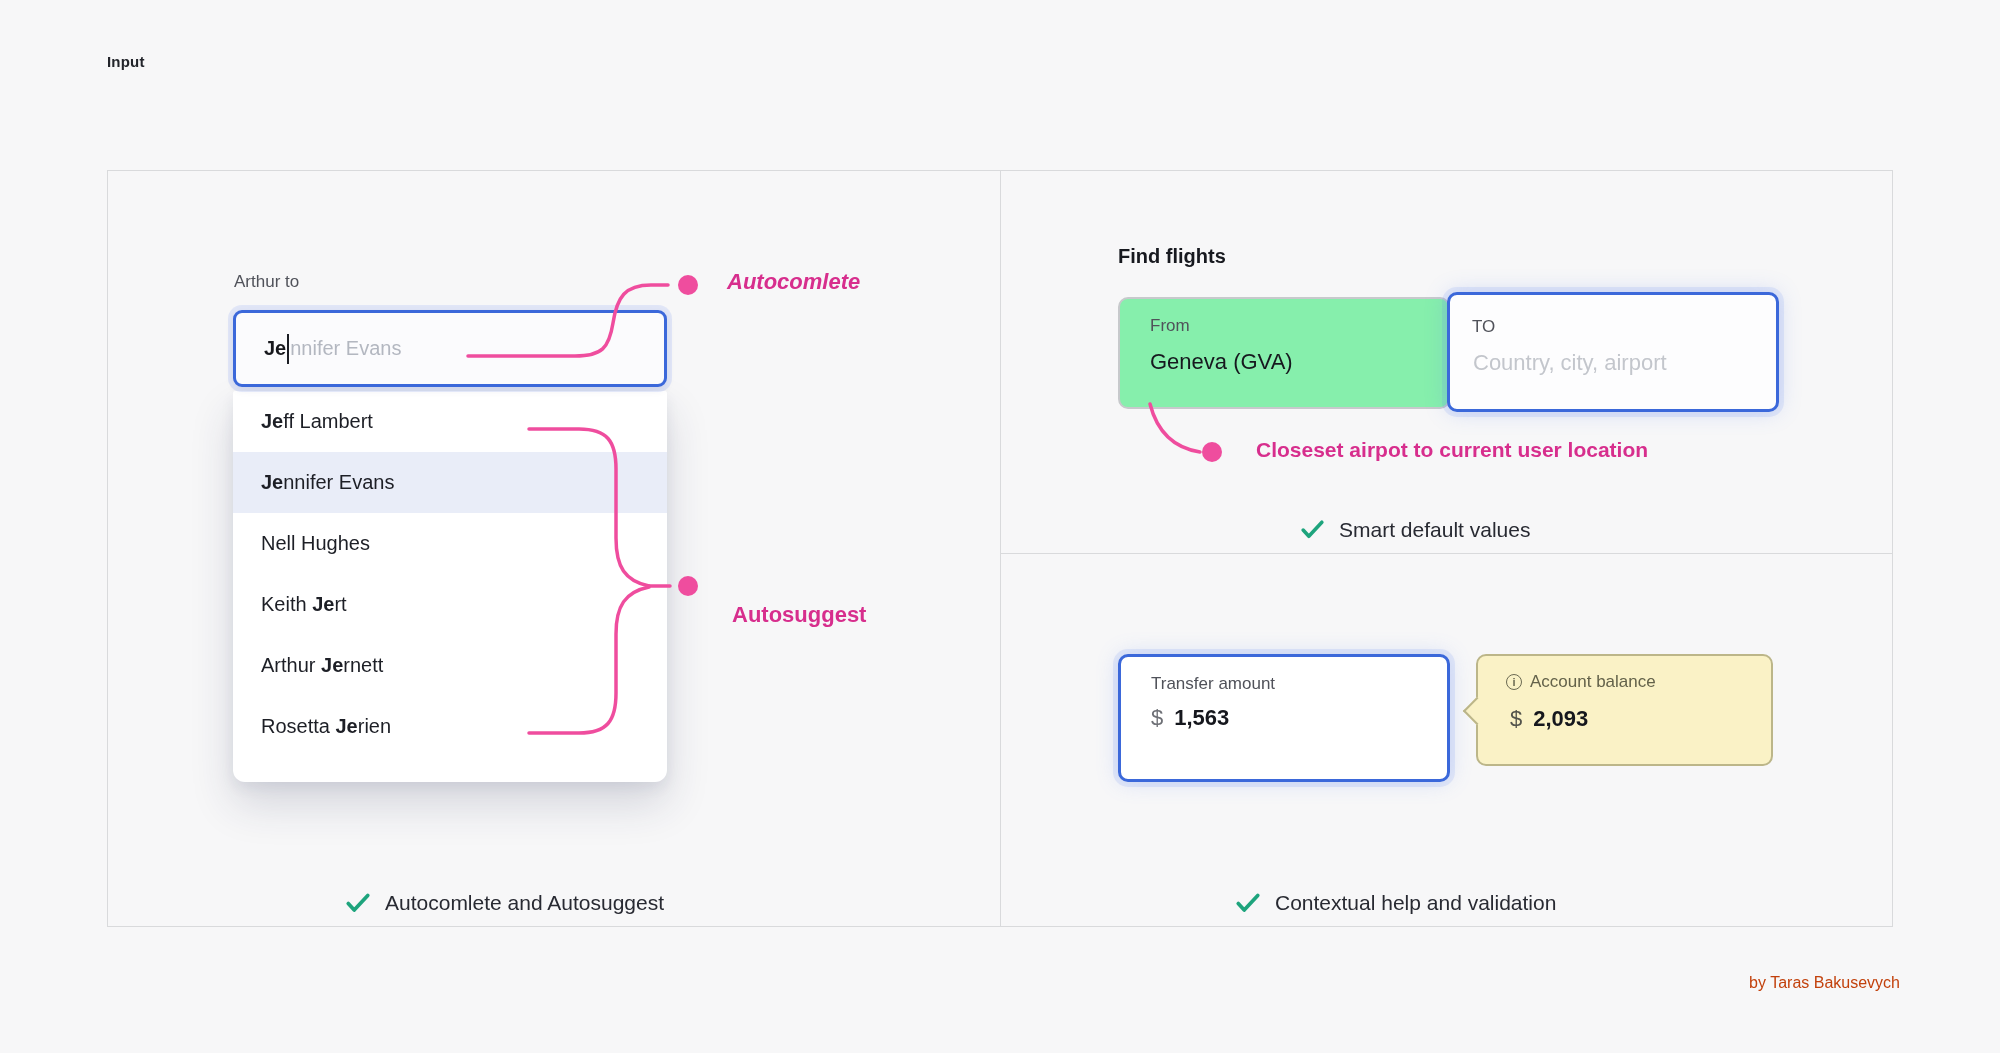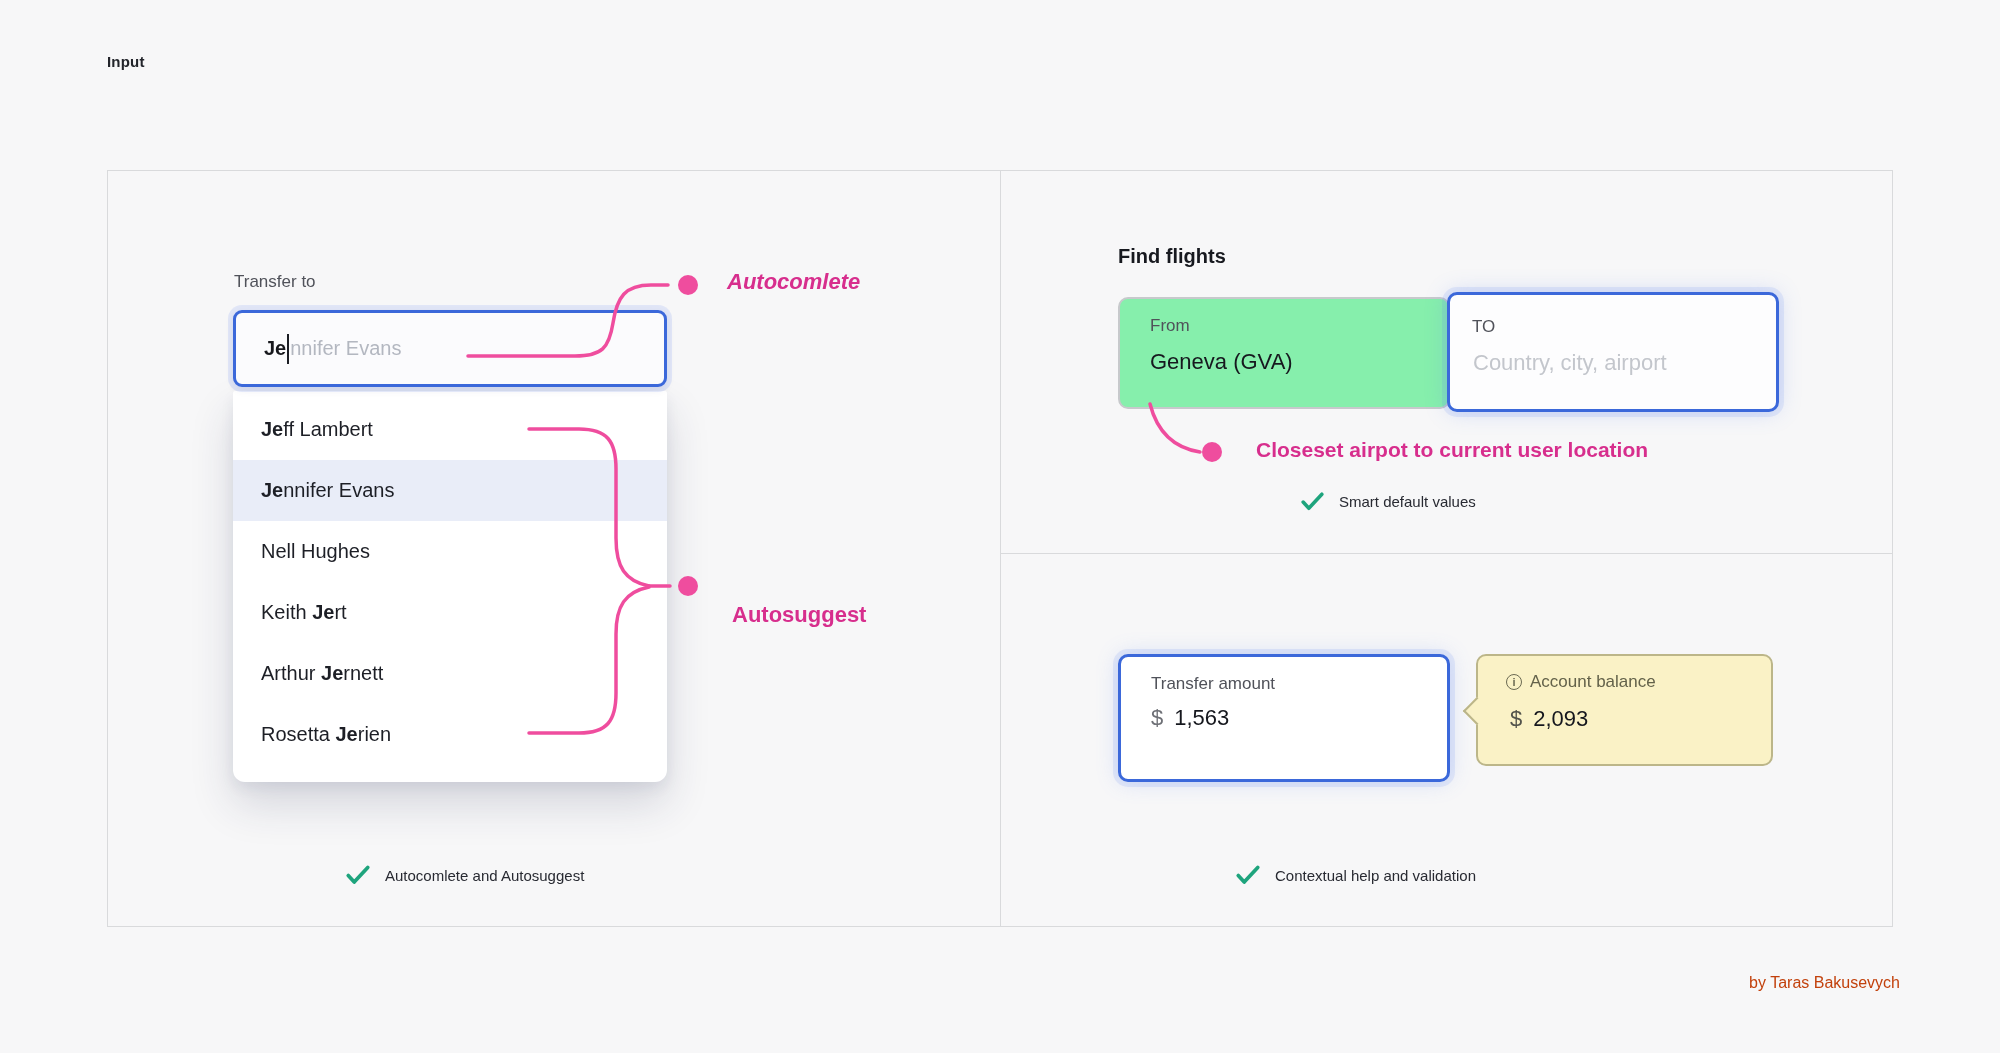--- a/index.html
+++ b/index.html
@@ -19,34 +19,34 @@
   
   .fieldlabel{font-size:17px;color:#50525A;}
   .assignee-label{left:234px;top:272px;}
   .assignee-input{left:233px;top:310px;width:434px;height:77px;background:#FBFBFD;border:3px solid #3B68DA;
         border-radius:9px;box-sizing:border-box;display:flex;align-items:center;padding-left:28px;
         box-shadow:0 0 0 5px rgba(92,130,240,.14),0 3px 8px rgba(30,40,90,.08);z-index:3;}
   .typed{font-size:20px;font-weight:700;color:#17181D;}
   .caret{width:0;height:30px;border-left:2px solid #1B1D24;margin:0 1px;}
   .ghost{font-size:20px;color:#B3B7C0;}
   .dropdown{left:233px;top:391px;width:434px;height:391px;background:#FFFFFF;border-radius:2px 2px 12px 12px;
-        box-shadow:0 22px 44px rgba(35,45,80,.16),0 6px 14px rgba(35,45,80,.07);padding-top:8px;
+        box-shadow:0 22px 44px rgba(35,45,80,.16),0 6px 14px rgba(35,45,80,.07);
         box-sizing:border-box;z-index:2;}
   .row{height:61px;display:flex;align-items:center;padding-left:28px;font-size:20px;color:#1D1F26;}
   .row b{font-weight:700;}
   .row.highlighted{background:#E9EDF8;}
 
   
   .pink-label{font-size:22px;font-weight:700;color:#D72E8D;}
   .anno-autocomplete{left:727px;top:269px;font-style:italic;}
   .anno-autosuggest{left:732px;top:602px;}
   .anno-flight{left:1256px;top:438px;font-size:21px;}
 
   
-  .caption{display:flex;align-items:center;gap:14px;font-size:15px;color:#282A32;font-weight:500;}
+  .caption{display:flex;align-items:center;gap:14px;font-size:21px;color:#282A32;font-weight:500;margin-top:28px;}
   .cap-left{left:345px;top:862px;}
   .cap-smart{left:1300px;top:489px;font-weight:400;}
   .cap-context{left:1235px;top:862px;}
 
   
   .flights-heading{left:1118px;top:245px;font-size:20px;font-weight:700;color:#17191F;}
   .frombox{left:1118px;top:297px;width:332px;height:112px;background:#86efac;border:2px solid #C7C9CC;
         border-radius:10px;box-sizing:border-box;z-index:1;}
   .tobox{left:1447px;top:292px;width:332px;height:120px;background:#FDFDFE;border:3px solid #3B68DA;
         border-radius:10px;box-sizing:border-box;z-index:2;
@@ -56,21 +56,21 @@
   .from-value{left:30px;top:50px;position:absolute;}
   .to-label{left:22px;top:22px;position:absolute;}
   .to-placeholder{left:23px;top:55px;position:absolute;font-size:22px;color:#C3C6CC;}
 
   
   .transferbox{left:1118px;top:654px;width:332px;height:128px;background:#FFFFFF;border:3px solid #3B68DA;
         border-radius:10px;box-sizing:border-box;z-index:2;
         box-shadow:0 0 0 5px rgba(92,130,240,.13),0 0 22px rgba(92,130,240,.22);}
   .amount-row{position:absolute;left:30px;top:48px;display:flex;align-items:baseline;gap:11px;}
   .cur{font-size:22px;color:#6E7076;}
-  .amt{font-size:22px;font-weight:400;color:#15171D;}
+  .amt{font-size:22px;font-weight:700;color:#15171D;}
   .tooltip{left:1476px;top:654px;width:297px;height:112px;background:#FAF2C6;border:2px solid #BCB689;
         border-radius:10px;box-sizing:border-box;z-index:1;}
   .tooltip .arrow{position:absolute;left:-11px;top:45px;width:18px;height:18px;background:#FAF2C6;
         border-left:2px solid #BCB689;border-bottom:2px solid #BCB689;transform:rotate(45deg);}
   .tip-label-row{position:absolute;left:28px;top:16px;display:flex;align-items:center;gap:8px;
         font-size:17px;color:#63624A;}
   .info-circle{width:16px;height:16px;border:1.6px solid #6B6A52;border-radius:50%;display:flex;
         align-items:center;justify-content:center;font-size:11px;font-weight:700;color:#6B6A52;box-sizing:border-box;}
   .tip-amount .cur{color:#52534B;}
 
@@ -83,21 +83,21 @@
 
 <div class="stage">
 
   <div class="abs eyebrow">Input</div>
 
   <div class="abs panelwrap">
     <div class="vdiv"></div>
     <div class="hdiv"></div>
   </div>
 
-  <div class="abs fieldlabel assignee-label">Transfer to</div>
+  <div class="abs fieldlabel assignee-label">Arthur to</div>
 
   <div class="abs assignee-input">
     <span class="typed">Je</span>
     <span class="caret"></span>
     <span class="ghost">nnifer Evans</span>
   </div>
 
   <div class="abs dropdown">
     <div class="row">
         <span><span></span><b>Je</b><span>ff Lambert</span></span>

